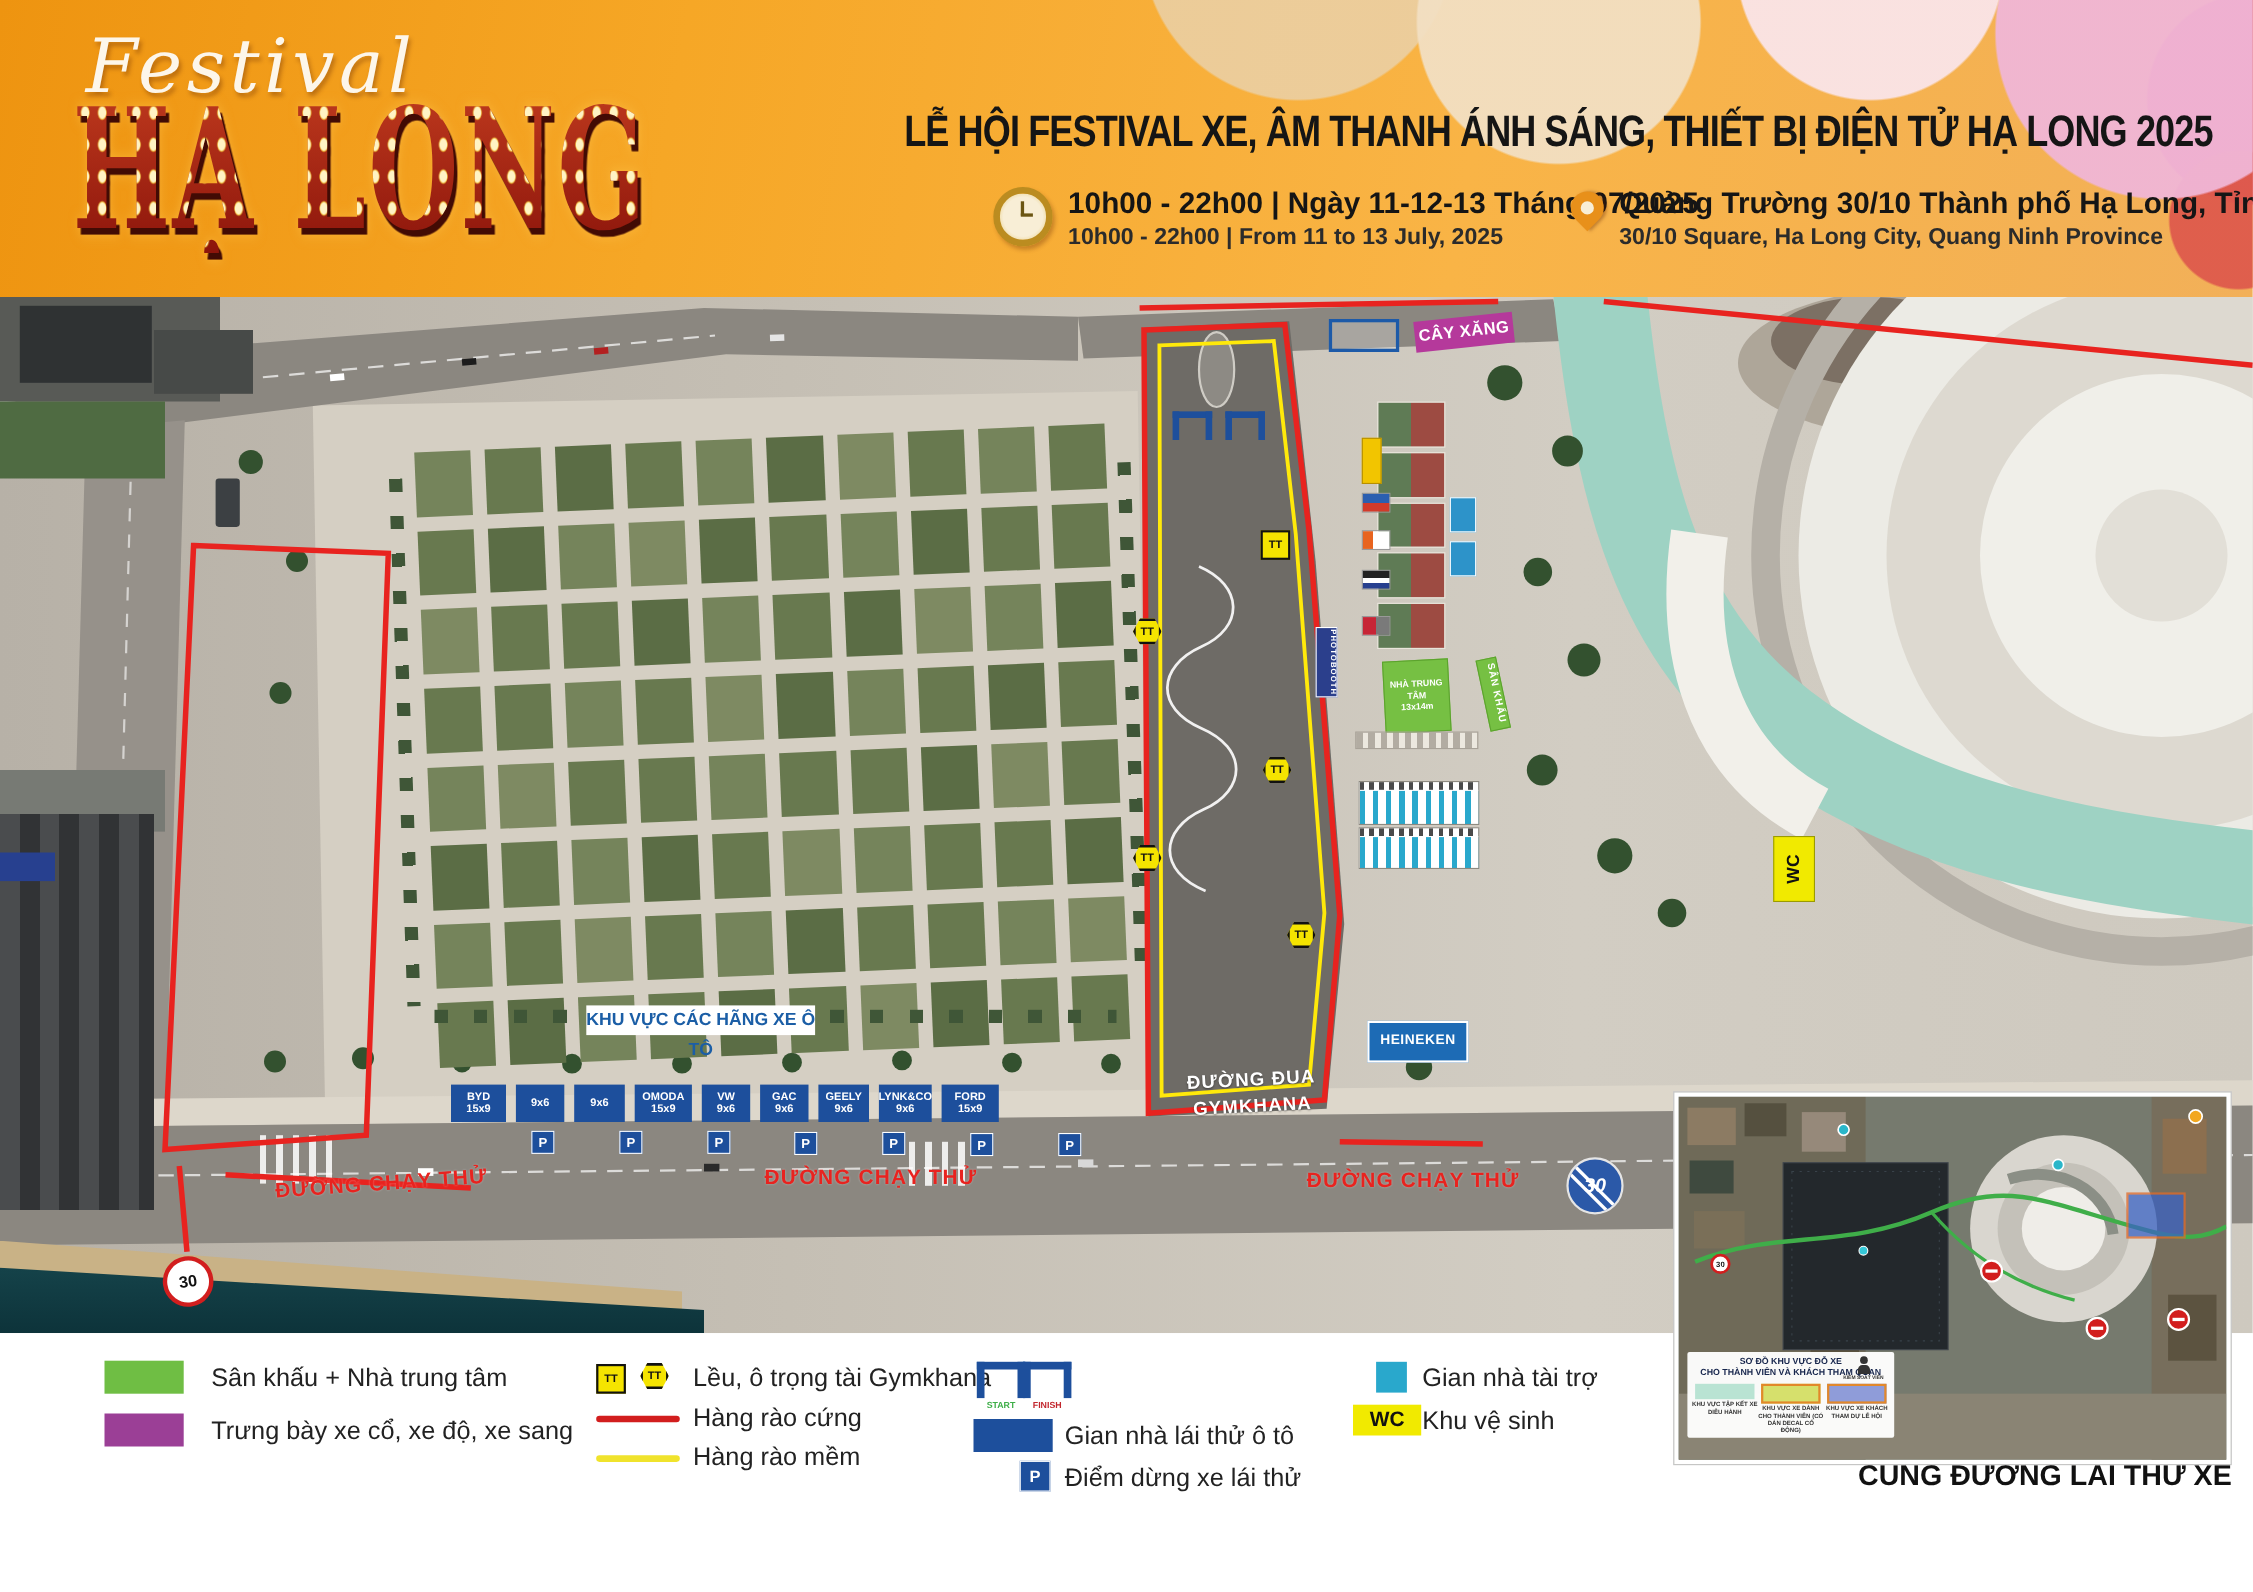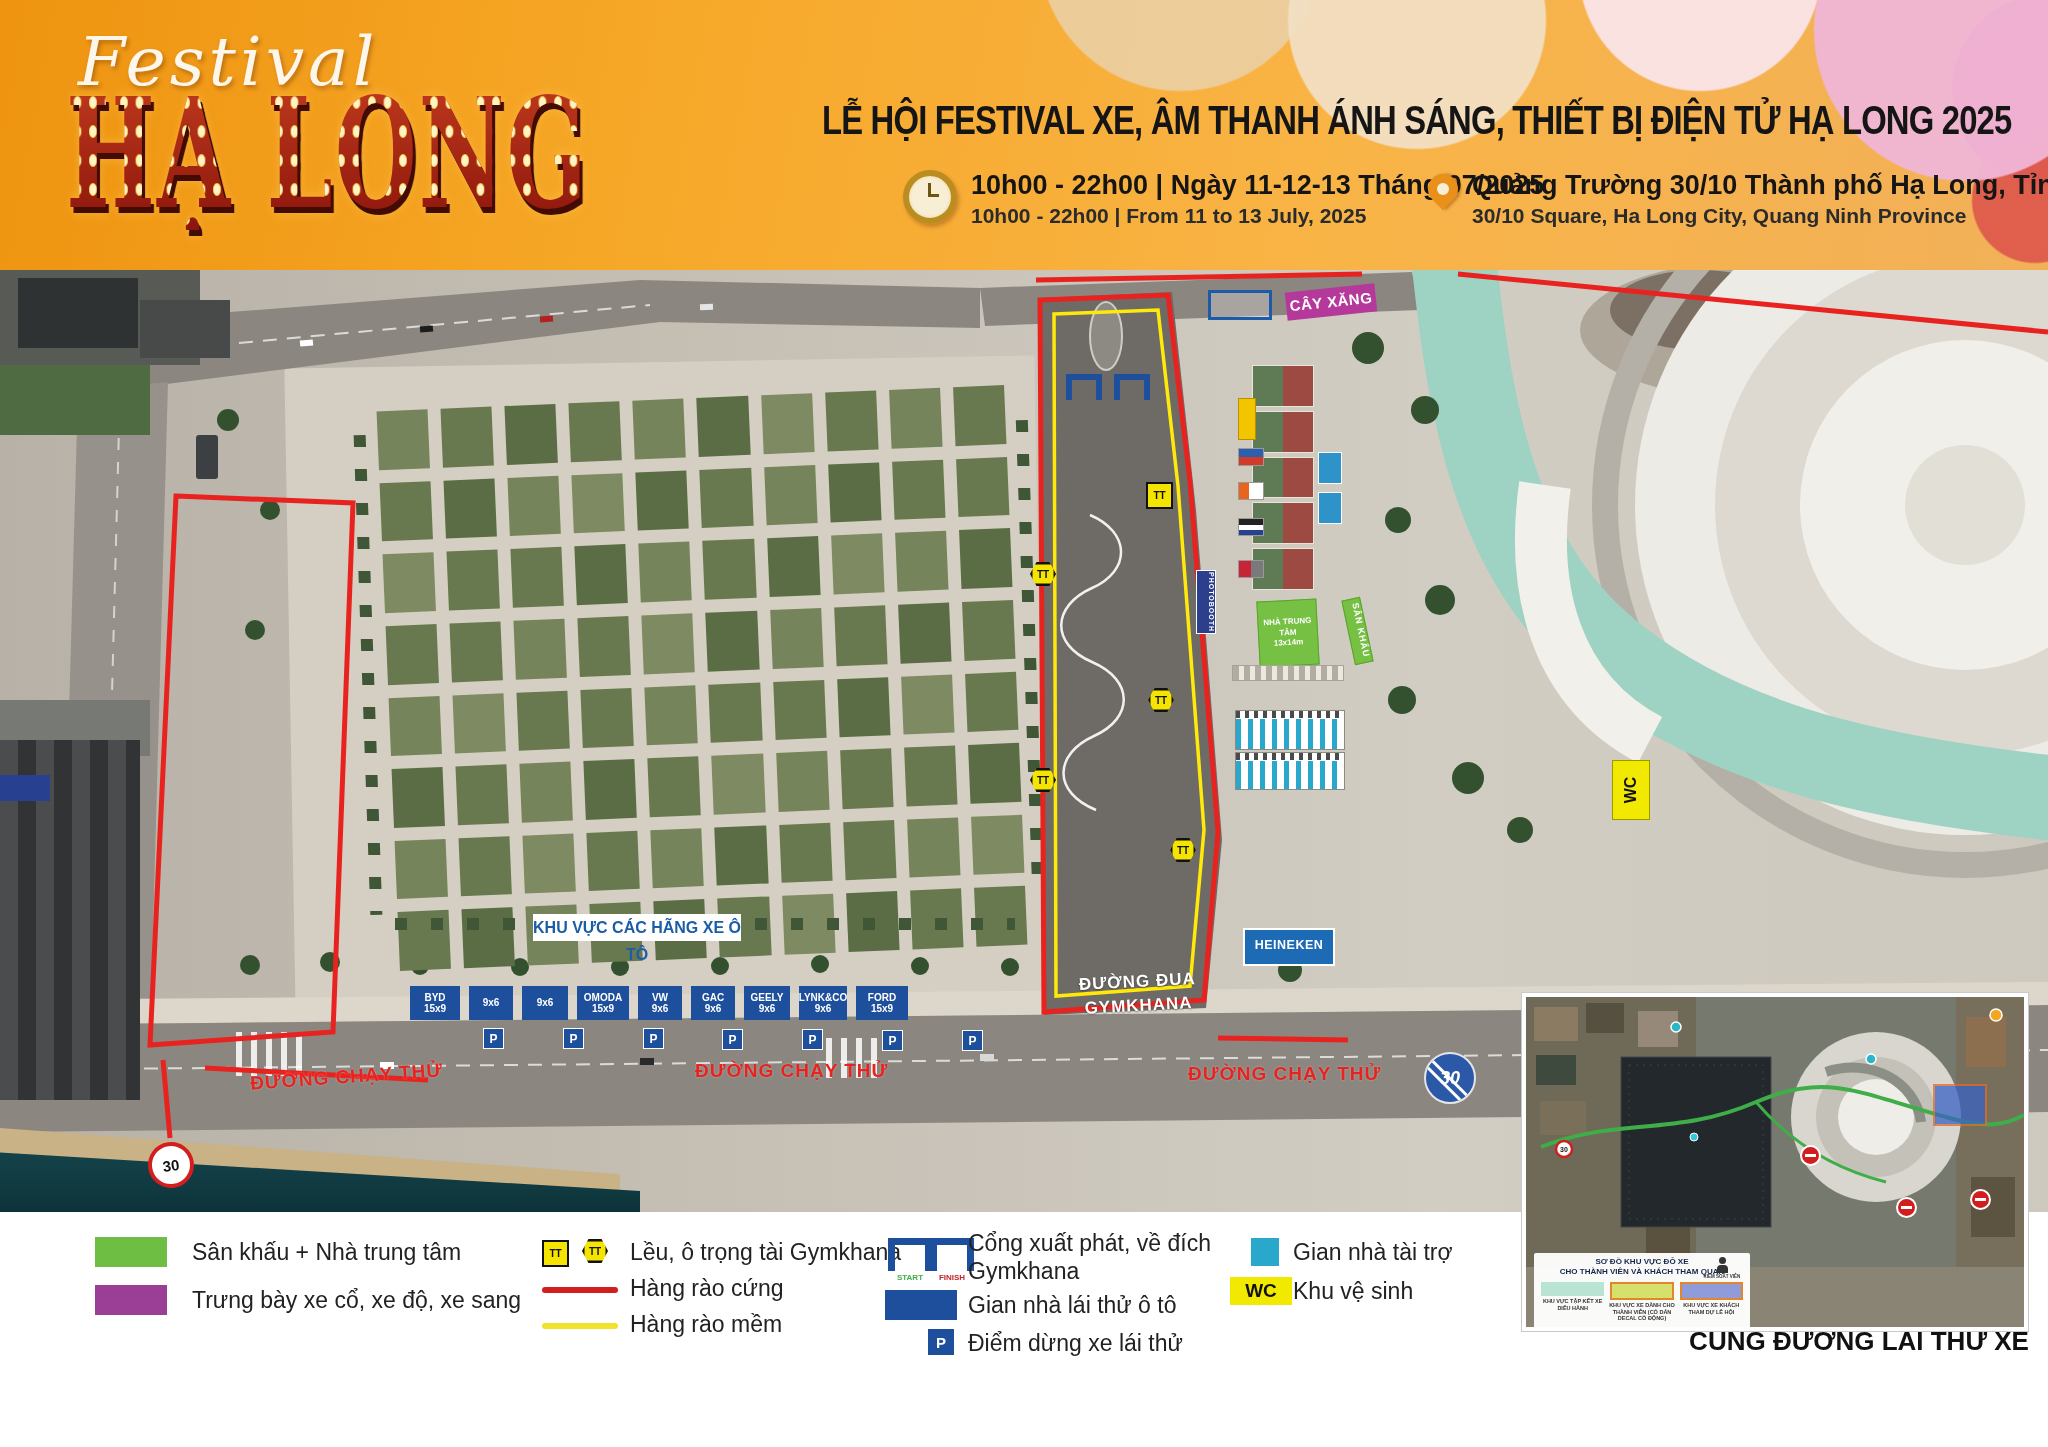--- a/index.html
+++ b/index.html
@@ -108,21 +108,21 @@
   #sign-end30 b.b2{transform:rotate(45deg) translateY(8px);}
   #carzone-label{left:533px;top:644px;width:208px;height:27px;background:#fff;color:#1b5ea6;
     font-weight:800;font-size:16px;line-height:27px;text-align:center;}
   #brand-row{left:410px;top:676px;display:flex;gap:9px;margin-top:40px;}
   .brand{height:34px;background:#1d4f9c;color:#fff;font-weight:800;font-size:10px;line-height:1.15;
     display:flex;flex-direction:column;align-items:center;justify-content:center;text-align:center;}
 
   
   #inset{left:1522px;top:993px;width:498px;height:330px;border:4px solid #fff;
     box-shadow:0 0 0 1px #c9c9c9;background:#767a6e;overflow:hidden;z-index:30;}
-  #inset-legend{left:8px;top:256px;width:216px;height:78px;background:rgba(255,255,255,.96);
+  #inset-legend{left:8px;top:232px;width:188px;height:78px;background:rgba(255,255,255,.96);
     border-radius:2px;padding:4px 4px 2px;box-sizing:border-box;}
   #inset-legend .t{font-size:8px;font-weight:800;color:#16254c;text-align:center;line-height:1.25;}
   .zone-col{flex:1;text-align:center;}
   .zone-sw{height:14px;margin:3px 3px 2px;}
   .zone-col .zl{font-size:5.5px;line-height:1.2;color:#333;font-weight:700;}
   #ctrl-person{position:absolute;right:8px;top:4px;width:40px;text-align:center;}
   #ctrl-person .head{width:7px;height:7px;border-radius:50%;background:#333;margin:0 auto;}
   #ctrl-person .body{width:11px;height:8px;border-radius:4px 4px 0 0;background:#333;margin:1px auto 1px;}
   #ctrl-person .cl{font-size:4.5px;font-weight:700;color:#333;}
   .noentry{position:absolute;width:17px;height:17px;border-radius:50%;background:#d21e1e;border:2px solid #fff;}
@@ -467,24 +467,20 @@
     <div class="abs lg-label" style="left:630px;top:99px">Hàng rào mềm</div>
 
     <div class="abs" style="left:888px;top:26px">
       <div class="gate-mini"></div>
       <div class="gate-cap" style="color:#3fae49">START</div>
     </div>
     <div class="abs" style="left:930px;top:26px">
       <div class="gate-mini"></div>
       <div class="gate-cap" style="color:#c2262d">FINISH</div>
     </div>
-    <div class="abs lg-label" style="left:968px;top:18px;line-height:1.2">
-      <div>Cổng xuất phát, về đích</div>
-        <div>Gymkhana</div>
-    </div>
     <div class="abs" style="left:885px;top:78px;width:72px;height:30px;background:#1d4f9c"></div>
     <div class="abs lg-label" style="left:968px;top:80px">Gian nhà lái thử ô tô</div>
     <div class="abs pmark" style="left:927px;top:116px;width:26px;height:26px;font-size:15px">P</div>
     <div class="abs lg-label" style="left:968px;top:118px">Điểm dừng xe lái thử</div>
 
     <div class="abs" style="left:1251px;top:26px;width:28px;height:28px;background:#29a8cc"></div>
     <div class="abs lg-label" style="left:1293px;top:27px">Gian nhà tài trợ</div>
     <div class="abs" style="left:1230px;top:65px;width:62px;height:28px;background:#f1ea00;
          font-weight:900;font-size:19px;color:#111;text-align:center;line-height:28px">WC</div>
     <div class="abs lg-label" style="left:1293px;top:66px">Khu vệ sinh</div>

